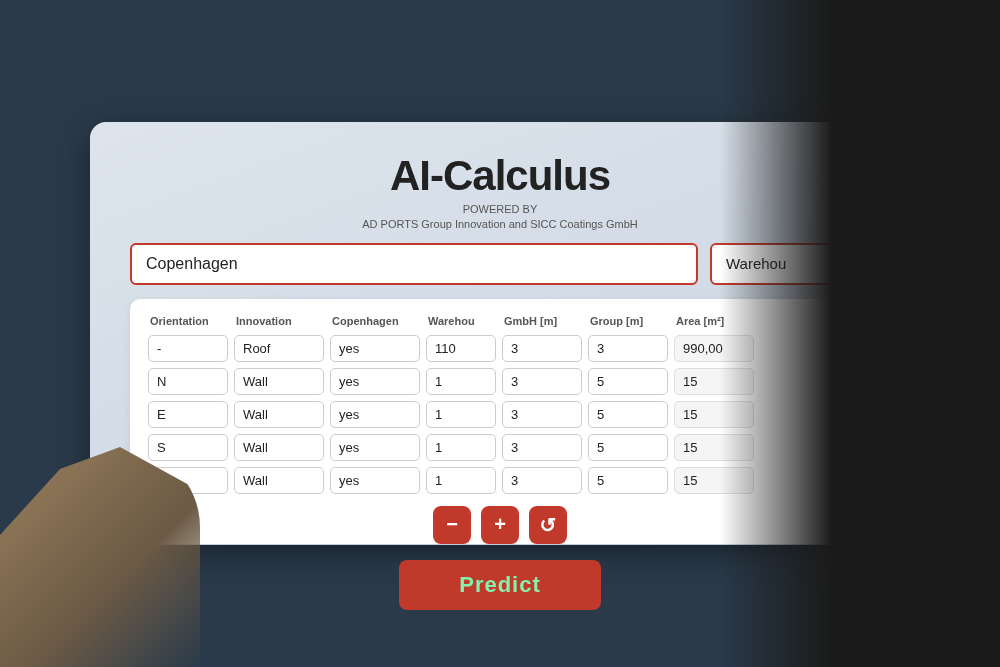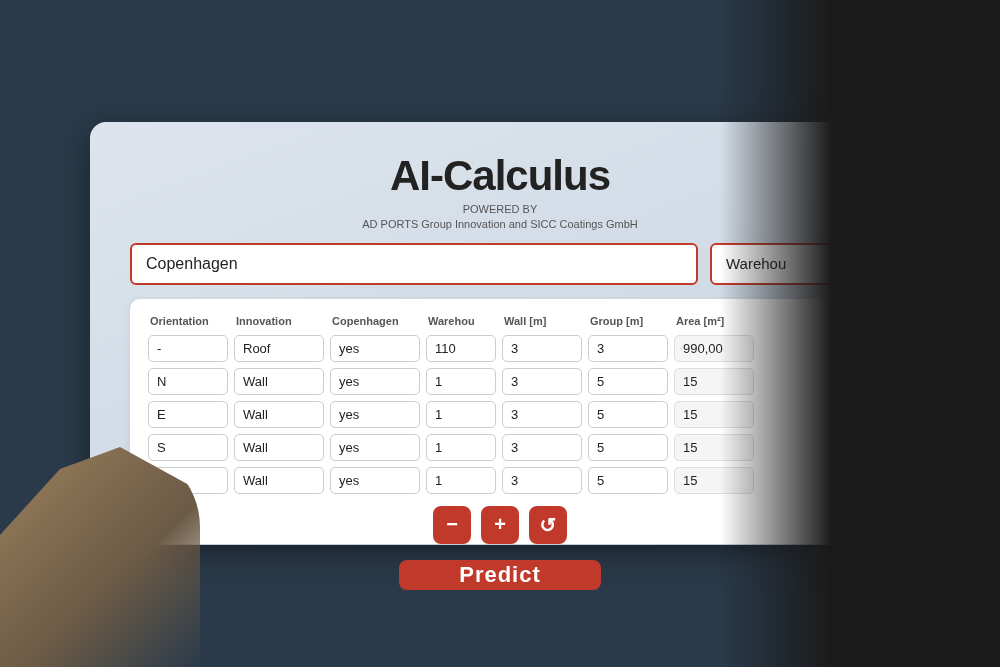--- a/index.html
+++ b/index.html
@@ -171,24 +171,24 @@
       display: flex;
       align-items: center;
       justify-content: center;
       font-weight: bold;
     }
 
     .predict-btn {
       display: block;
       margin: 16px auto 0;
       background: #c0392b;
-      color: #ffffff;
+      color: #86efac;
       border: none;
       border-radius: 8px;
-      padding: 2px 60px;
+      padding: 12px 60px;
       font-size: 22px;
       font-weight: 700;
       cursor: pointer;
       letter-spacing: 1px;
     }
   </style>
 </head>
 <body>
 
 <div class="app-container">
@@ -206,21 +206,21 @@
     <input class="text-input-short" type="text" value="Warehou" style="">
   </div>
 
 
   <div class="table-section">
     <div class="table-header">
       <span>Orientation</span>
       <span>Innovation</span>
       <span>Copenhagen</span>
       <span>Warehou</span>
-      <span>Wall [m]</span>
+      <span>GmbH [m]</span>
       <span>Group [m]</span>
       <span>Area [m²]</span>
     </div>
 
     <div class="table-row">
       <input class="cell-input" type="text" value="-" style="">
       <input class="cell-input" type="text" value="Roof" style="">
       <input class="cell-input" type="text" value="yes" style="">
       <input class="cell-input" type="text" value="110" style="">
       <input class="cell-input" type="text" value="3" style="">

